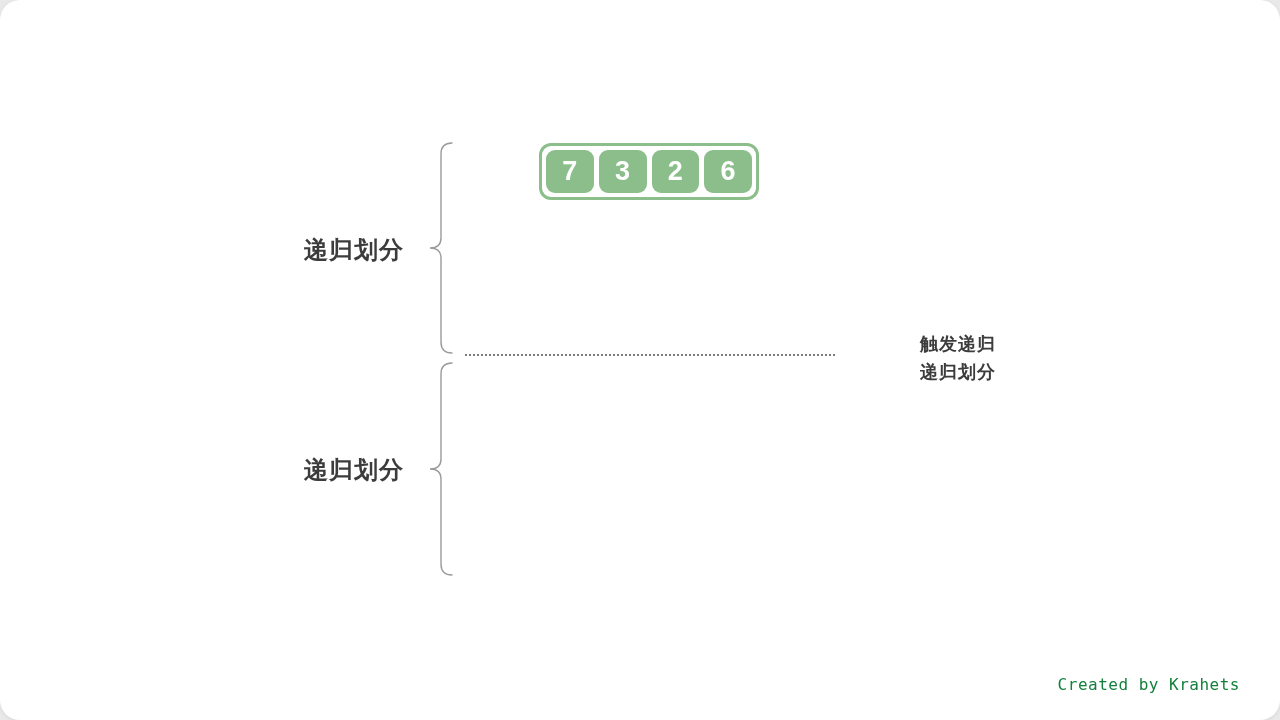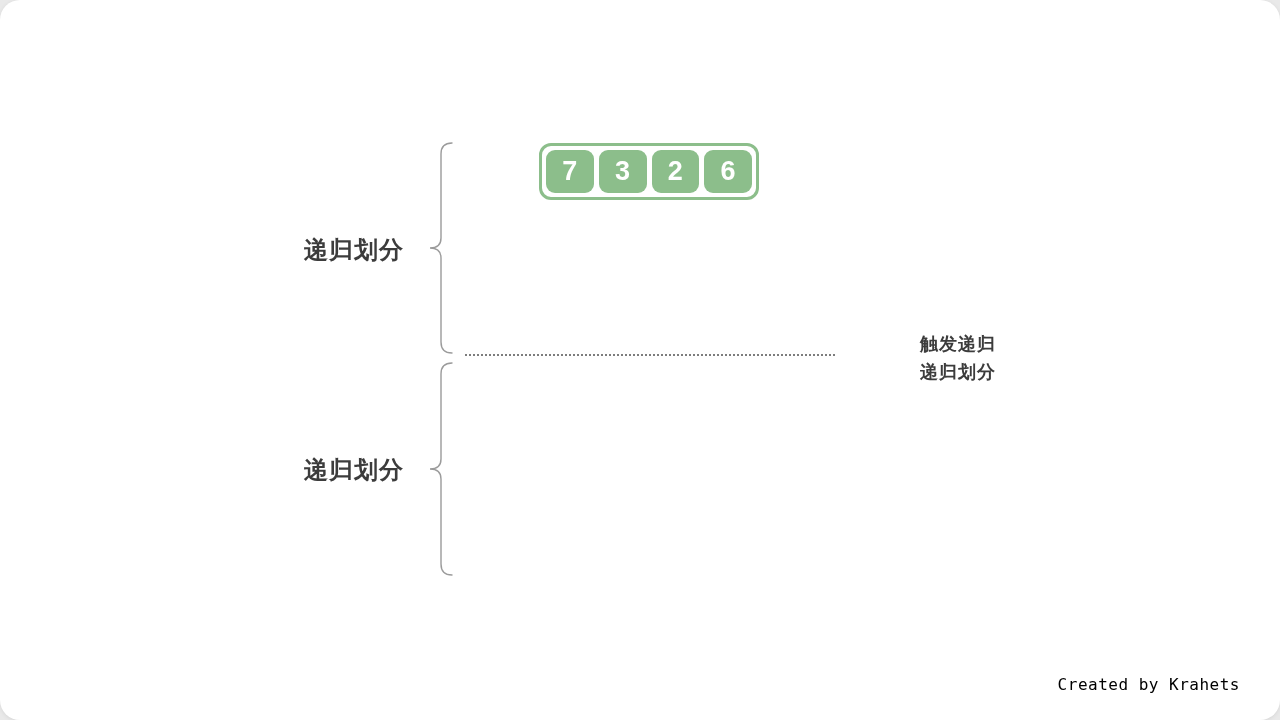--- a/index.html
+++ b/index.html
@@ -78,21 +78,21 @@
     letter-spacing: 1px;
     white-space: nowrap;
     margin-left: 32px;
   }
   
   .footer-credit {
     position: absolute;
     right: 40px; top: 675px;
     font-family: "DejaVu Sans Mono", "Liberation Mono", monospace;
     font-size: 16px;
-    color: #000000;
+    color: #15803d;
     letter-spacing: 0.5px;
     white-space: nowrap;
   }
 </style>
 </head>
 <body>
 
 <div class="canvas">
 
   <div class="array-container">

